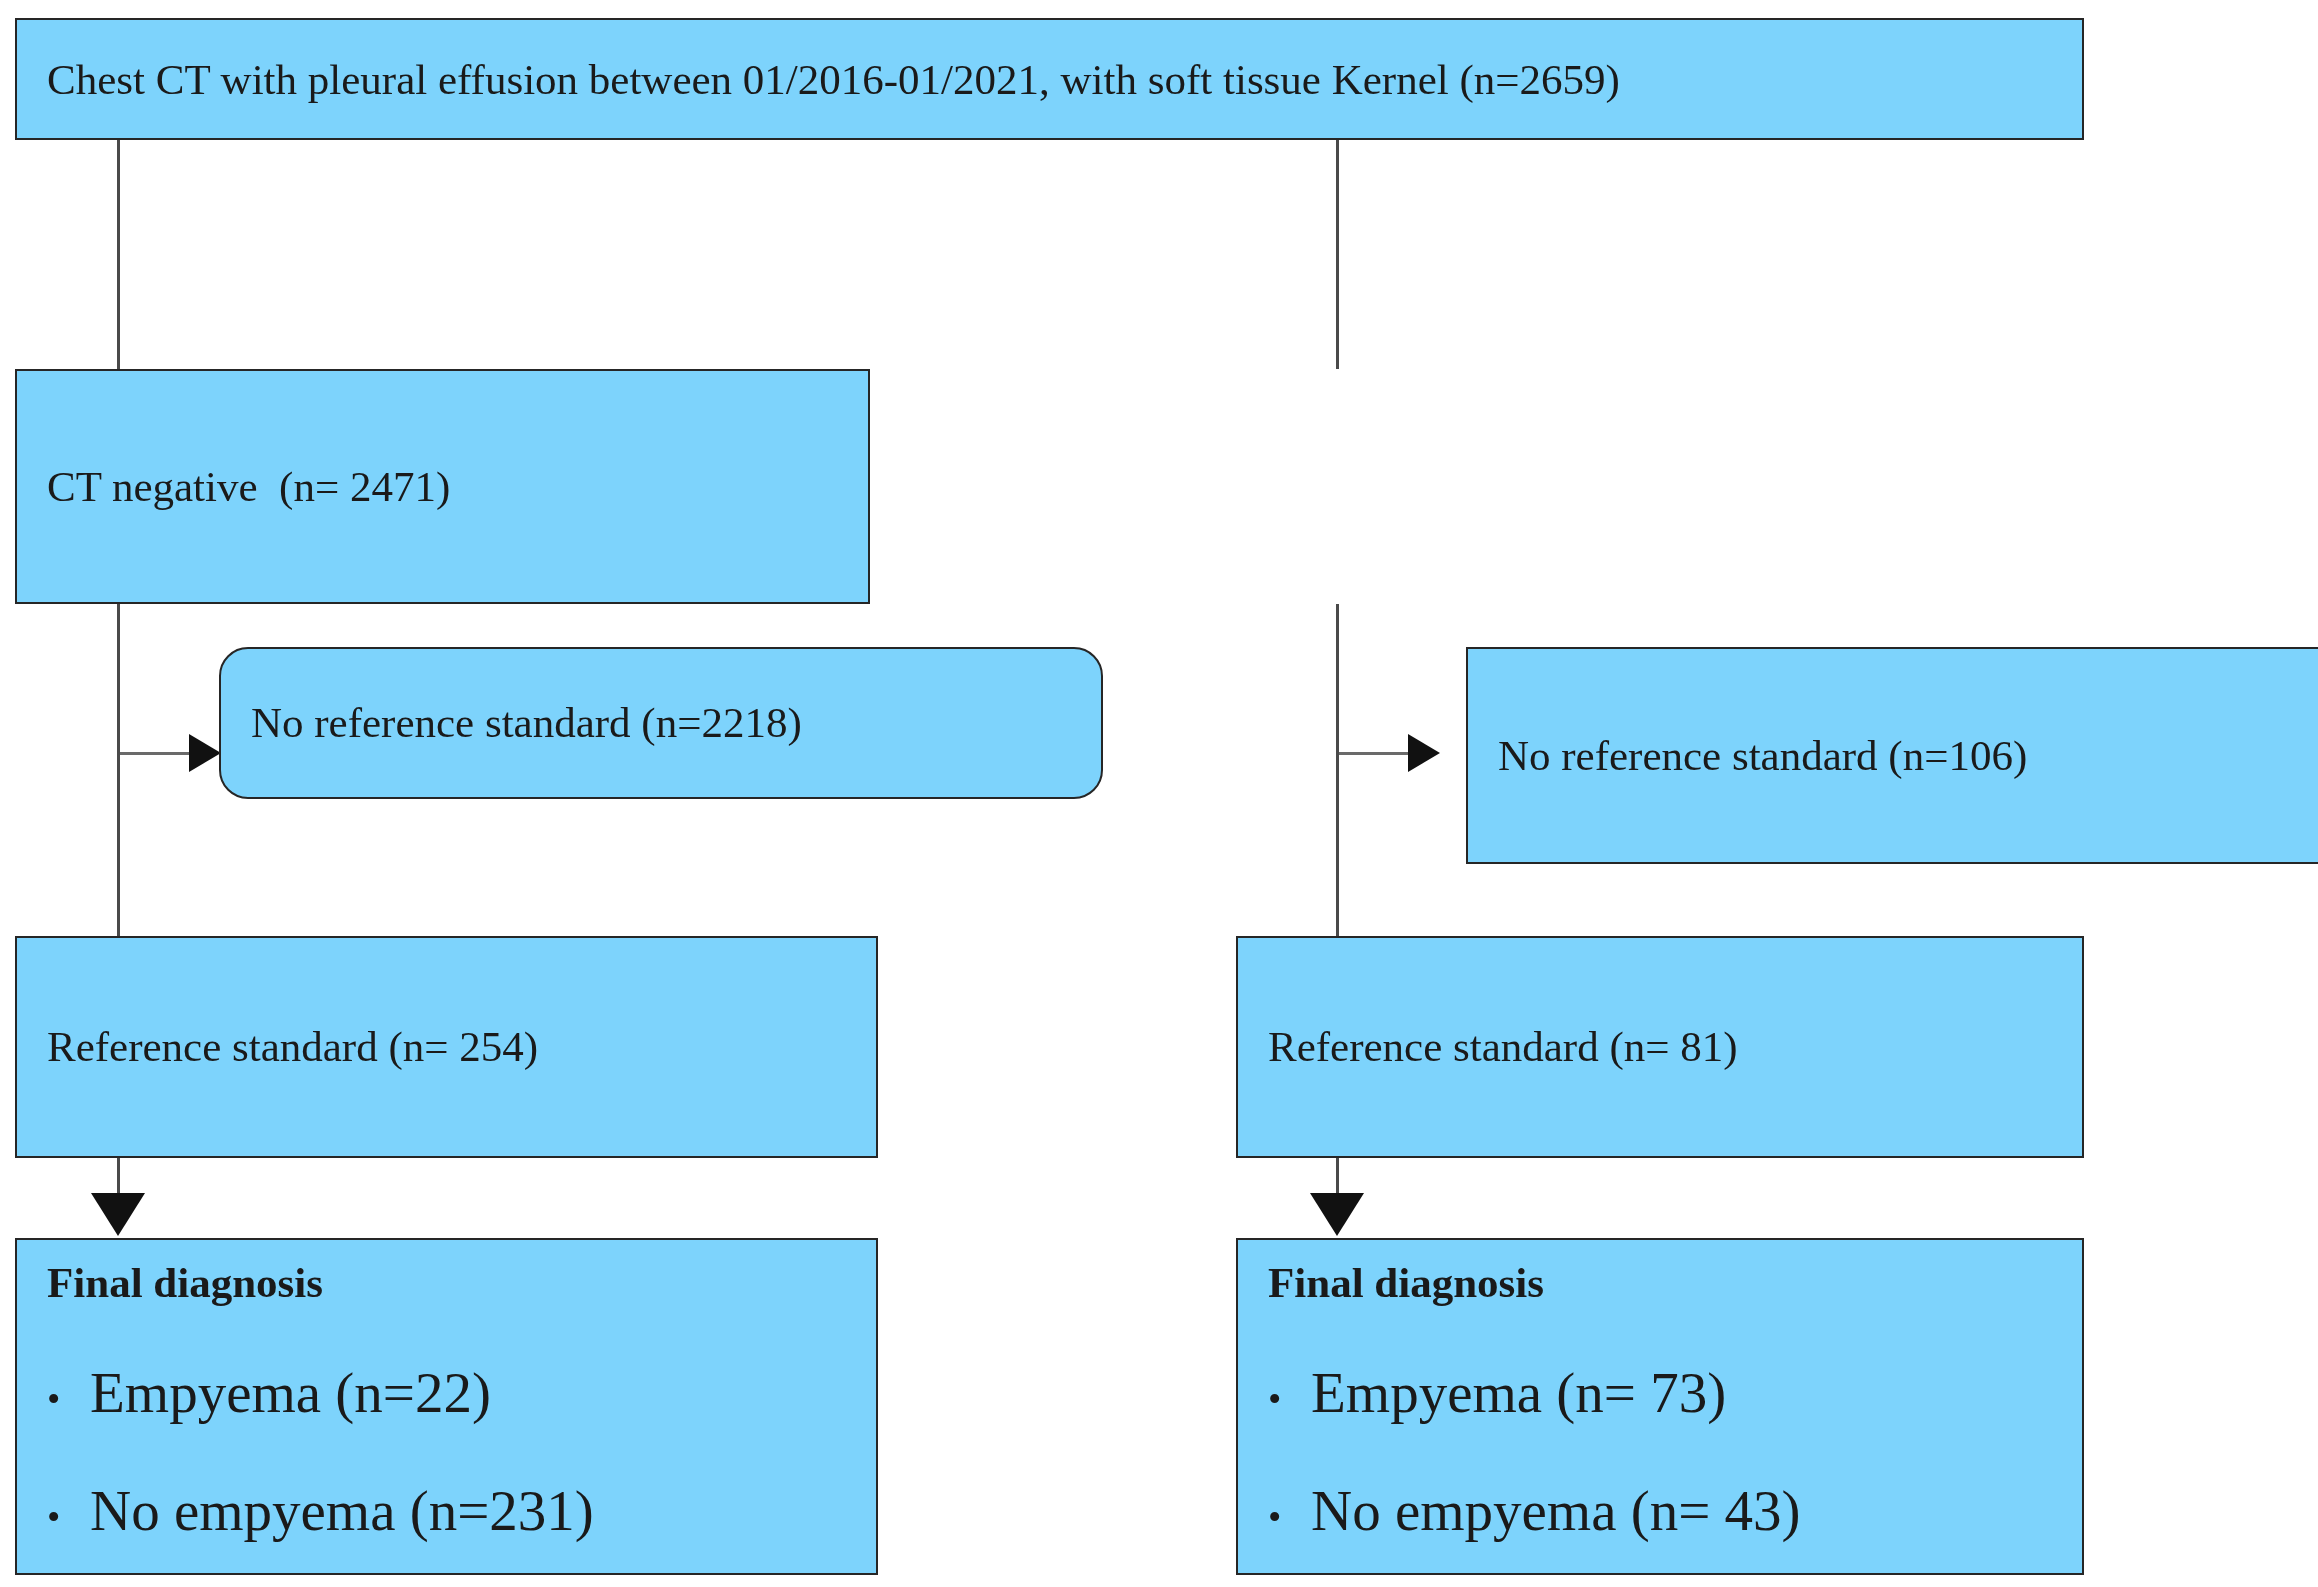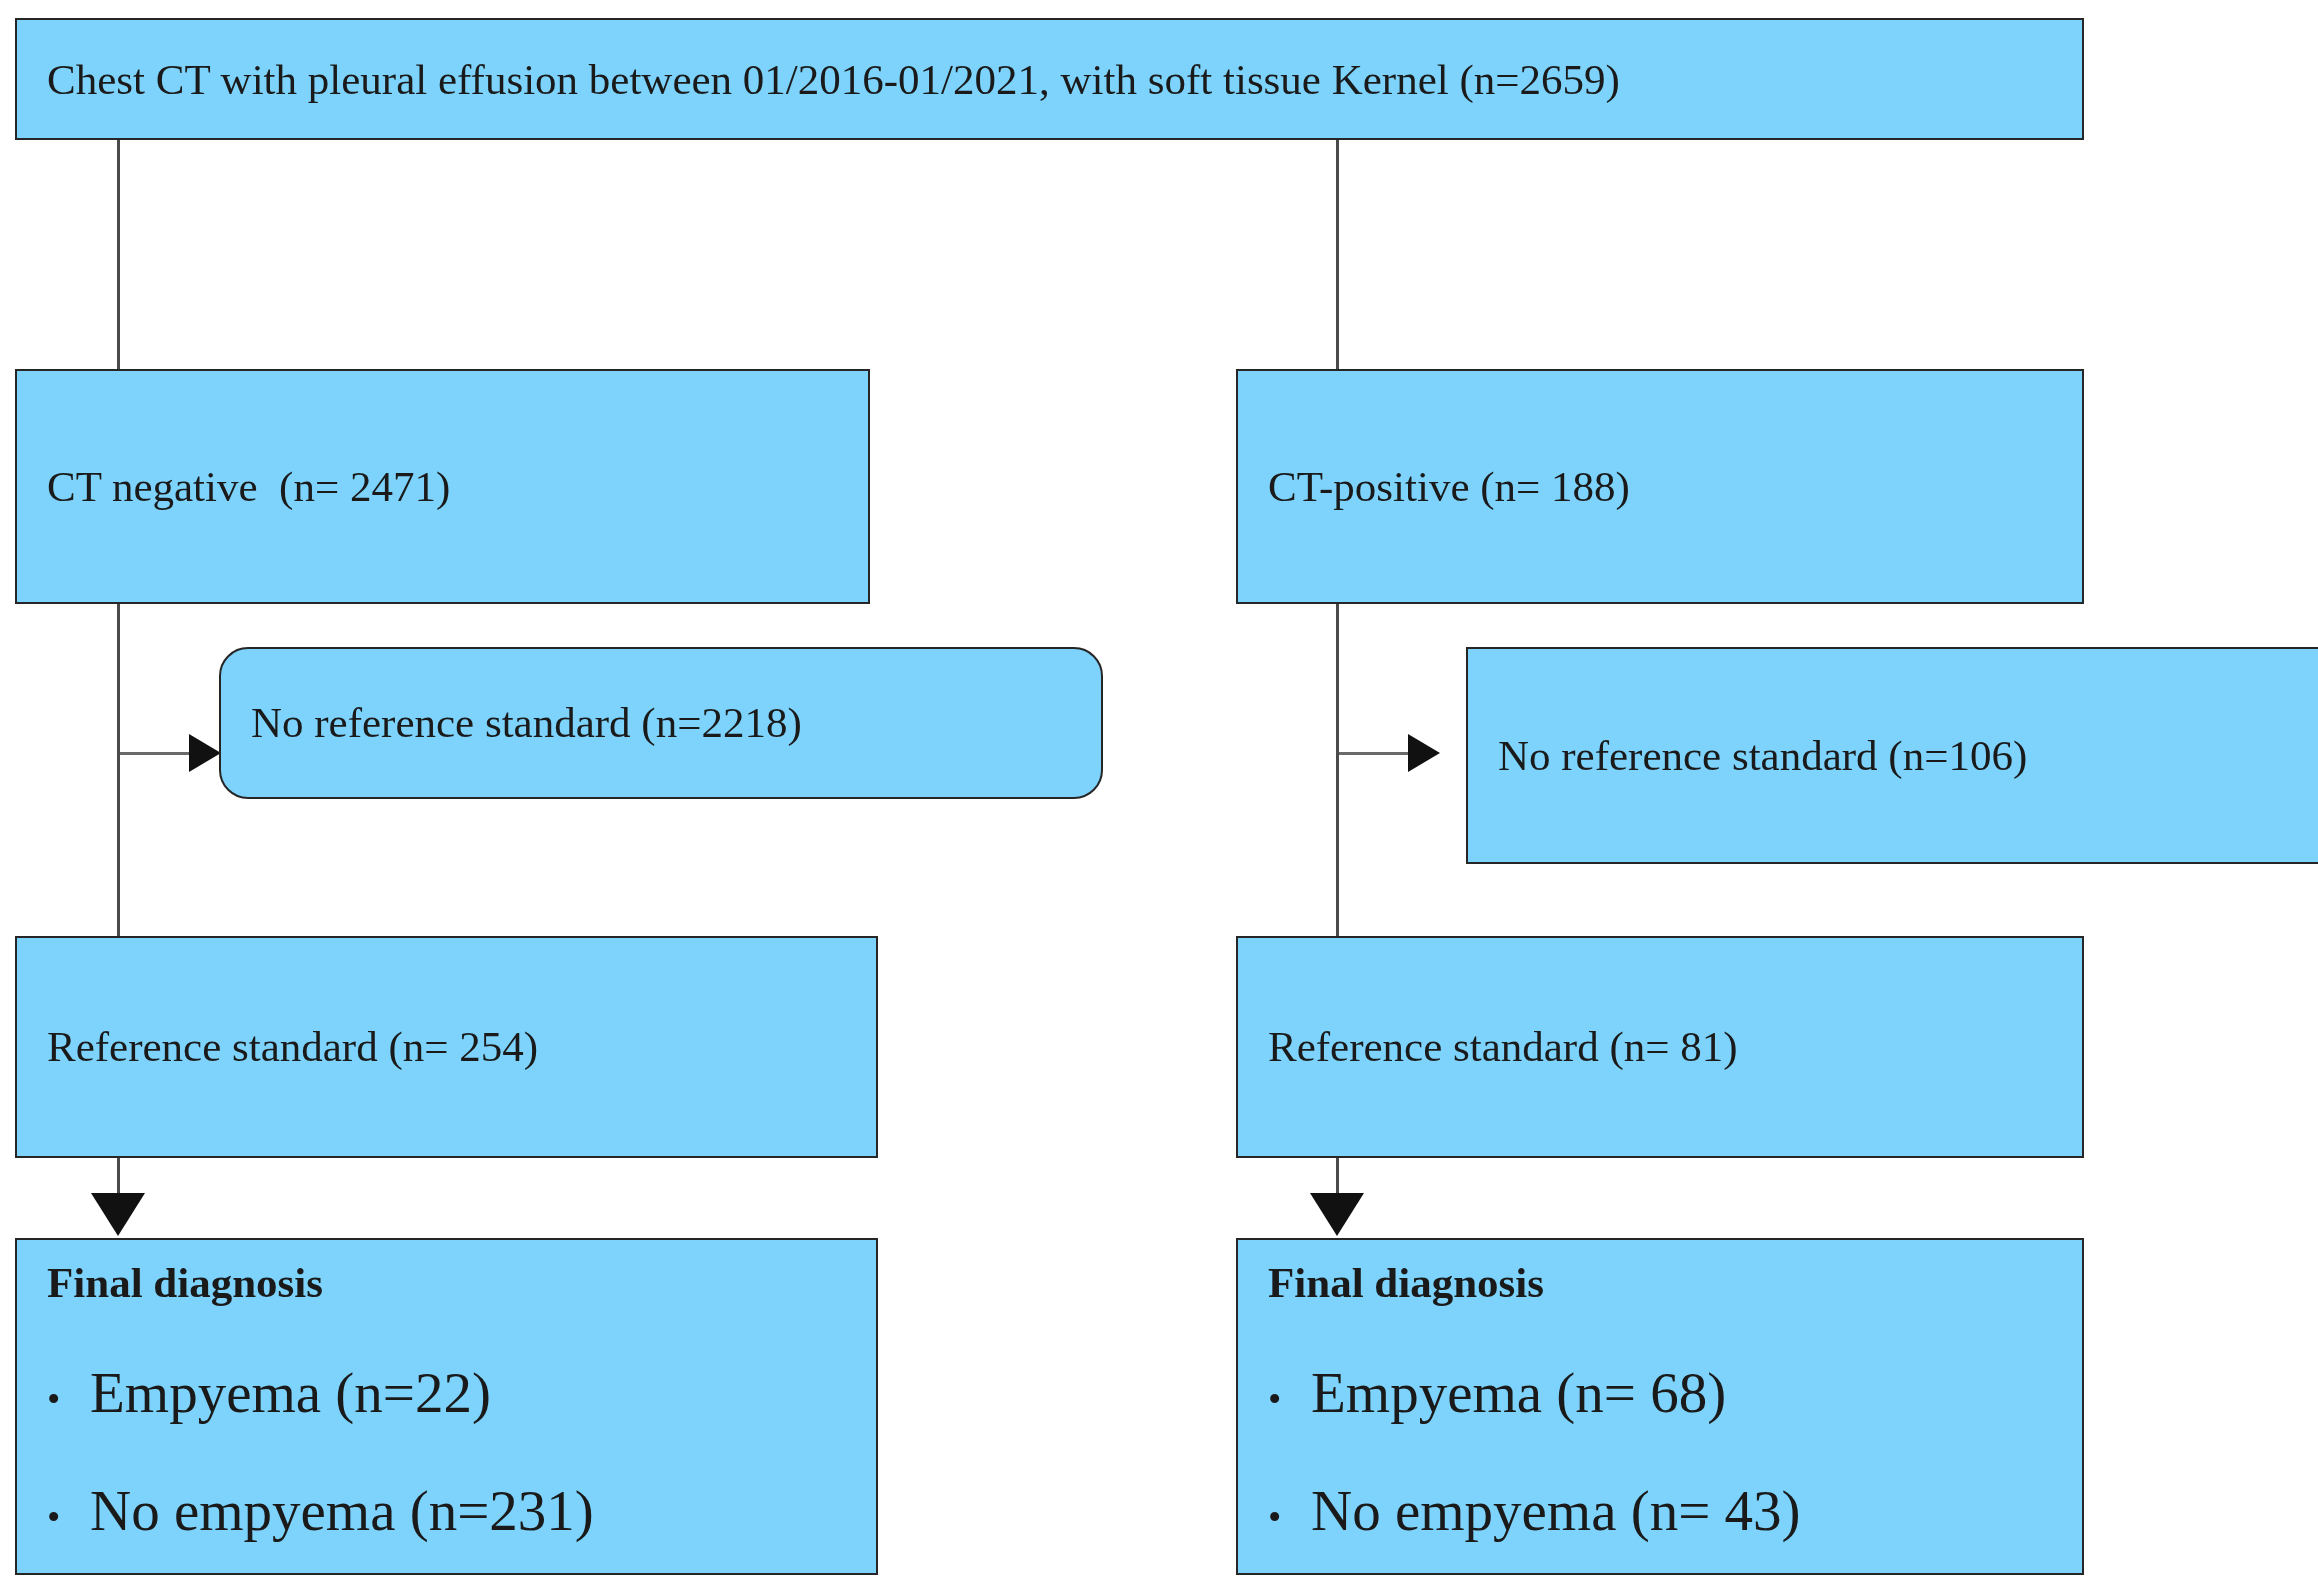--- a/index.html
+++ b/index.html
@@ -101,23 +101,20 @@
     <div class="txt">Chest CT with pleural effusion between 01/2016-01/2021, with soft tissue Kernel (n=2659)</div>
   </div>
 
   <div class="vline" style="left:117px; top:140px; width:3.3px; height:229px;"></div>
   <div class="vline" style="left:1336px; top:140px; width:3.3px; height:229px;"></div>
 
   <div class="node" style="left:15px; top:369px; width:855px; height:235px;">
     <div class="txt">CT negative  (n= 2471)</div>
   </div>
 
-  <div class="node" style="left:1236px; top:369px; width:848px; height:235px;">
-    <div class="txt">CT-positive (n= 188)</div>
-  </div>
 
   <div class="vline" style="left:117px; top:604px; width:3.3px; height:334px;"></div>
   <div class="vline" style="left:1336px; top:604px; width:3.3px; height:334px;"></div>
 
   <div class="hline" style="left:120px; top:752px; width:93px; height:3.3px;"></div>
   <div class="arrow-right" style="left:189px; top:734px;"></div>
 
   <div class="hline" style="left:1339px; top:752px; width:93px; height:3.3px;"></div>
   <div class="arrow-right" style="left:1408px; top:734px;"></div>
 
@@ -152,21 +149,21 @@
     <div class="bullet-row">
       <span class="bullet-dot">•</span>
       <span class="bullet-label">No empyema (n=231)</span>
     </div>
   </div>
 
   <div class="node listbox" style="left:1236px; top:1238px; width:848px; height:337px;">
     <div class="heading">Final diagnosis</div>
     <div class="bullet-row">
       <span class="bullet-dot">•</span>
-      <span class="bullet-label">Empyema (n= 68)</span>
+      <span class="bullet-label">Empyema (n= 73)</span>
     </div>
     <div class="bullet-row">
       <span class="bullet-dot">•</span>
       <span class="bullet-label">No empyema (n= 43)</span>
     </div>
   </div>
 
 </div>
 
 

